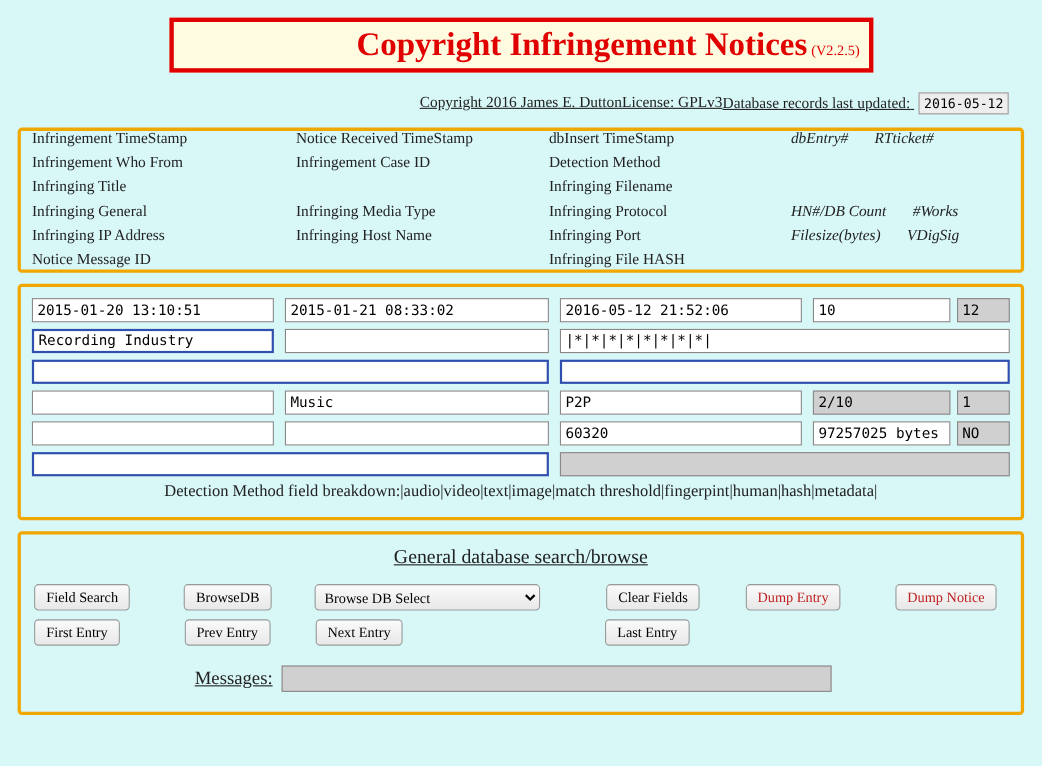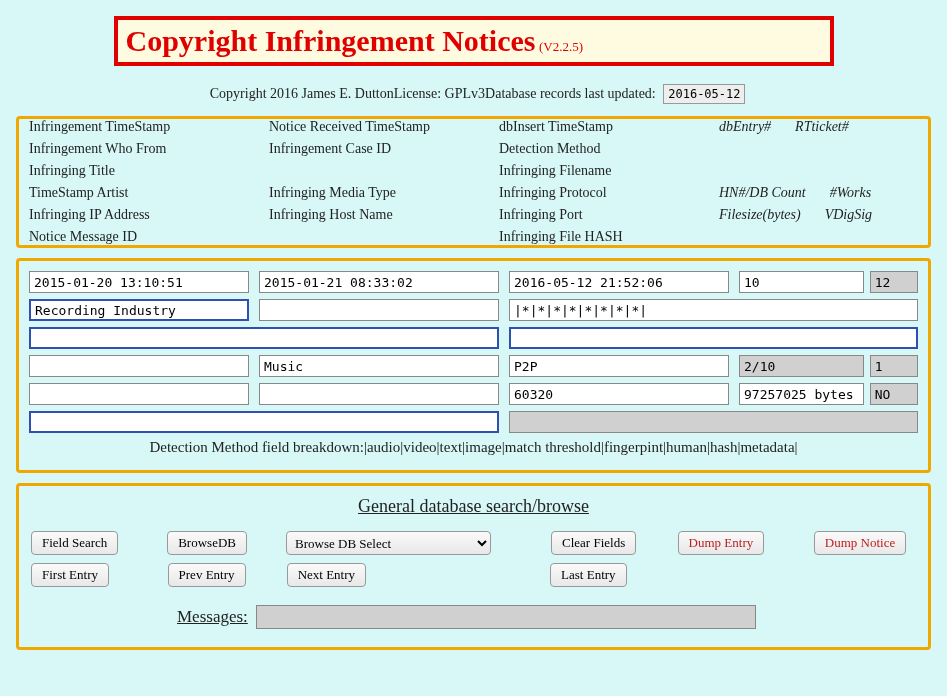--- a/index.html
+++ b/index.html
@@ -6,44 +6,45 @@
     body {
       background: #d8f7f7;
       font-family: Georgia, 'Times New Roman', serif;
       font-size: 14px;
       color: #222;
       width: 947px;
       padding: 8px 12px;
     }
     .title-bar {
       margin: 8px auto 12px;
-      width: 720px;
+      width: 640px;
       border: 4px solid #e00000;
       background: #fffbe0;
       padding: 4px 8px;
-      text-align: left;
+      text-align: right;
     }
     .title-bar .title {
       color: #e00000;
       font-weight: bold;
       font-size: 30px;
       display: inline;
     }
     .title-bar .version {
       color: #e00000;
       font-size: 13px;
       display: inline;
       vertical-align: baseline;
     }
     .info-row {
       display: flex;
-      justify-content: center;
+      justify-content: flex-end;
       align-items: center;
       padding: 6px 18px 12px 26px;
       font-size: 14px;
+      text-decoration: underline;
     }
     .info-row .db-updated input {
       width: 82px;
       height: 20px;
       padding: 2px 4px;
       font-family: monospace;
       font-size: 12px;
       border: 1px solid #999;
       background: #eee;
       margin-left: 4px;
@@ -181,21 +182,21 @@
     <span>Infringement Who From</span>
     <span>Infringement Case ID</span>
     <span>Detection Method</span>
     <span></span>
 
     <span>Infringing Title</span>
     <span></span>
     <span>Infringing Filename</span>
     <span></span>
 
-    <span>TimeStamp Artist</span>
+    <span>Infringing General</span>
     <span>Infringing Media Type</span>
     <span>Infringing Protocol</span>
     <span class="pair">
       <span>HN#/DB Count</span>
       <span>#Works</span>
     </span>
 
     <span>Infringing IP Address</span>
     <span>Infringing Host Name</span>
     <span>Infringing Port</span>

